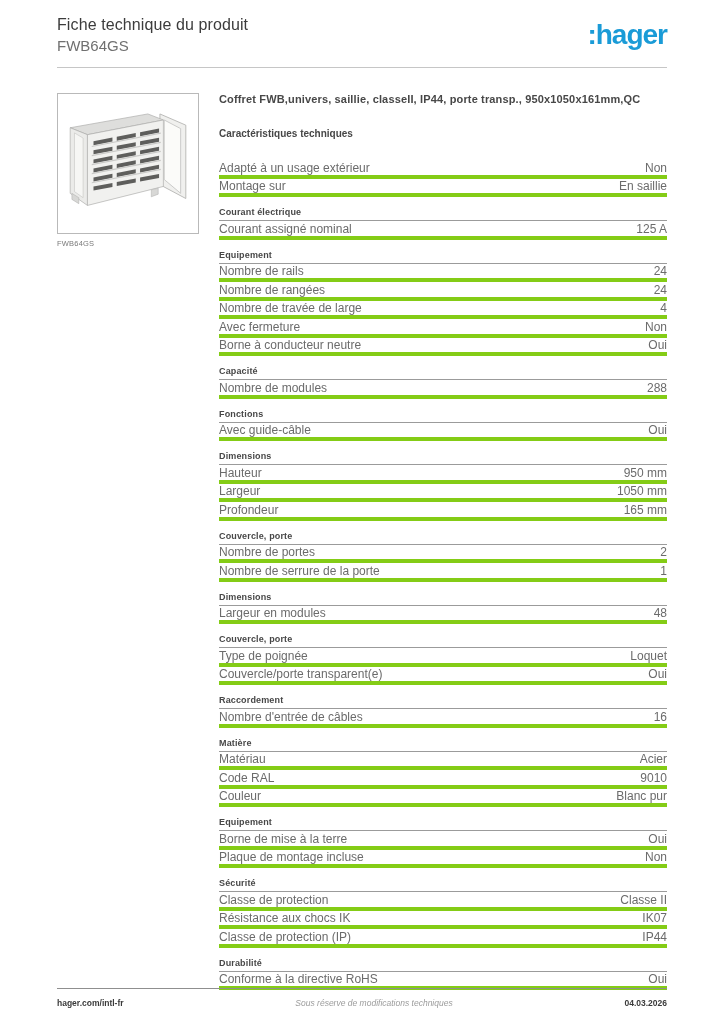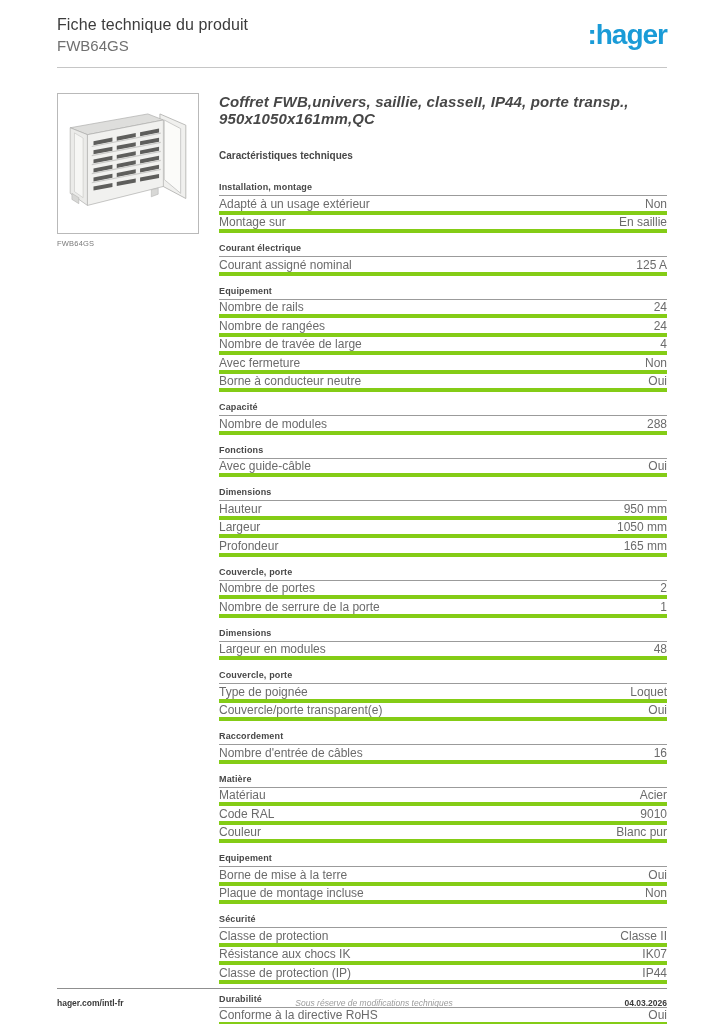--- a/index.html
+++ b/index.html
@@ -66,25 +66,24 @@
     overflow: hidden;
   }
   .image-caption {
     font-size: 7.5px;
     color: #7a7a7a;
     margin-top: 5px;
     letter-spacing: 0.2px;
   }
   .specs-col { flex: 1; min-width: 0; }
   .product-description {
-    font-size: 15px;
+    font-size: 11px;
     font-weight: bold;
     color: #474747;
     letter-spacing: 0.15px;
-    font-style: italic;
   }
   .characteristics-title {
     font-size: 10px;
     font-weight: bold;
     color: #474747;
     margin-top: 23px;
     margin-bottom: 21px;
   }
 
   
@@ -191,21 +190,20 @@
         </svg>
       </div>
       <div class="image-caption">FWB64GS</div>
     </div>
 
     <div class="specs-col">
       <div class="product-description">Coffret FWB,univers, saillie, classeII, IP44, porte transp., 950x1050x161mm,QC</div>
       <div class="characteristics-title">Caractéristiques techniques</div>
       <div>
           <section class="spec-section">
-            <div class="spec-heading">Installation, montage</div>
             <div class="spec-row">
               <span class="spec-label">Adapté à un usage extérieur</span>
               <span class="spec-value">Non</span>
             </div>
             <div class="spec-row">
               <span class="spec-label">Montage sur</span>
               <span class="spec-value">En saillie</span>
             </div>
           </section>
           <section class="spec-section">

